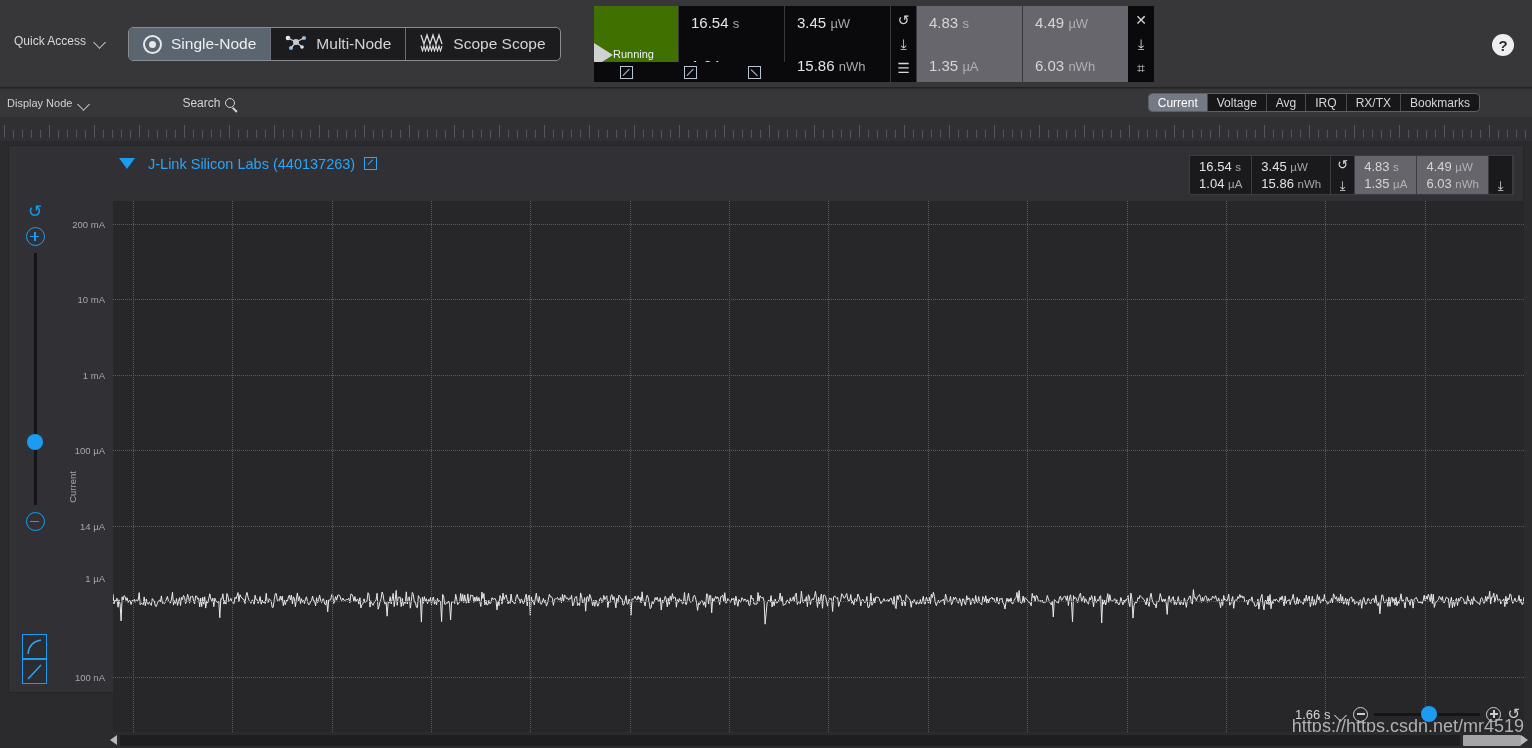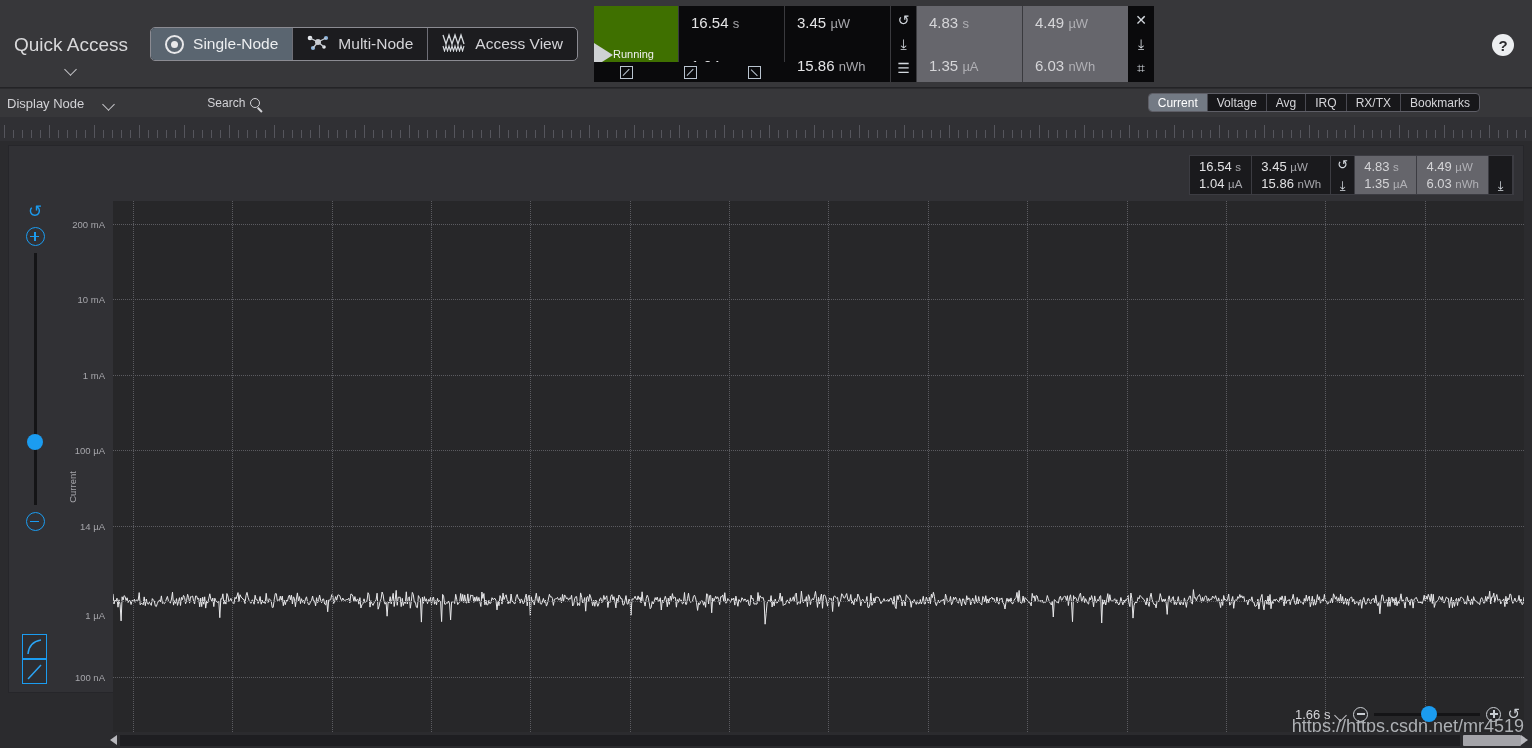--- a/index.html
+++ b/index.html
@@ -14,21 +14,21 @@
   
   #toolbar {
     position: absolute; left: 0; top: 0; width: 1532px; height: 88px;
     background: #37373a;
     border-bottom: 1px solid #232326;
     display: flex; align-items: flex-start;
   }
   #quick-access {
     display: flex; align-items: center; gap: 9px;
     margin-left: 14px; margin-top: 34px;
-    color: #d8d8da; font-size: 19px; cursor: pointer; flex-direction: column;
+    color: #d8d8da; font-size: 12px; cursor: pointer;
   }
   .chev-dn {
     width: 11px; height: 7px; position: relative; display: inline-block;
   }
   .chev-dn::before {
     content: ""; position: absolute; left: 0; top: 0;
     width: 8px; height: 8px;
     border-left: 1.6px solid #c8c8cc; border-bottom: 1.6px solid #c8c8cc;
     transform: rotate(-45deg);
   }
@@ -122,22 +122,22 @@
     background: #eceef0; color: #2b2b2e; font-size: 15px; font-weight: bold;
     display: flex; align-items: center; justify-content: center; cursor: pointer;
   }
 
   
   #subbar {
     position: absolute; left: 0; top: 89px; width: 1532px; height: 28px;
     background: #37373a; display: flex; align-items: center;
   }
   #display-node {
-    margin-left: 7px; display: flex; align-items: center; gap: 20px;
-    color: #d2d2d6; font-size: 13px; cursor: pointer;
+    margin-left: 7px; display: flex; align-items: center; gap: 7px;
+    color: #d2d2d6; font-size: 11px; cursor: pointer;
   }
   #search-box {
     margin-left: 92px; display: flex; align-items: center; gap: 5px;
     color: #d2d2d6; font-size: 12px; cursor: pointer;
   }
   .mag {
     width: 10px; height: 10px; border: 1.5px solid #d2d2d6; border-radius: 50%;
     position: relative; display: inline-block;
   }
   .mag::after {
@@ -368,21 +368,21 @@
       </span>
       <span>Multi-Node</span>
     </div>
     <div class="vmode">
       <span>
         <svg width="24" height="19" viewBox="0 0 24 19">
           <polyline points="1,2 4,11 7,2 10,11 13,2 16,11 19,2 22,11" fill="none" stroke="#d6dade" stroke-width="1.3"></polyline>
           <polyline points="1,13 2.5,18 4,13 5.5,18 7,13 8.5,18 10,13 11.5,18 13,13 14.5,18 16,13 17.5,18 19,13 20.5,18 22,13" fill="none" stroke="#d6dade" stroke-width="1.1"></polyline>
         </svg>
       </span>
-      <span>Access View</span>
+      <span>Scope Scope</span>
     </div>
   </div>
 
   <div id="cluster">
     <div class="btn-big running">
       <span class="play-tri"></span>
       <span class="lbl">Running</span>
     </div>
 
     <div class="metric">
@@ -634,20 +634,25 @@
     <div class="tick" style="left: 1480px; height: 8px;"></div>
     <div class="tick" style="left: 1489px; height: 13px;"></div>
     <div class="tick" style="left: 1498px; height: 8px;"></div>
     <div class="tick" style="left: 1507px; height: 8px;"></div>
     <div class="tick" style="left: 1516px; height: 8px;"></div>
     <div class="tick" style="left: 1525px; height: 8px;"></div>
   </div>
 
 <div id="panel">
 
+  <div id="dev-header">
+    <span class="tri-dn"></span>
+    <span id="dev-name">J-Link Silicon Labs (440137263)</span>
+    <span id="dev-check"></span>
+  </div>
 
   <div id="inline-stats">
     <div class="istat">
       <span class="v">
         <span>16.54</span> <span class="u">s</span>
       </span>
       <span class="v">
         <span>1.04</span> <span class="u">µA</span>
       </span>
     </div>
@@ -706,21 +711,21 @@
     </div>
   </div>
 
   <div id="yaxis">
     <span id="yaxis-title">Current</span>
   <span class="ylabel" style="top: 77.7376px;">200 mA</span>
       <span class="ylabel" style="top: 153.27px;">10 mA</span>
       <span class="ylabel" style="top: 228.803px;">1 mA</span>
       <span class="ylabel" style="top: 304.336px;">100 µA</span>
       <span class="ylabel" style="top: 379.869px;">14 µA</span>
-      <span class="ylabel" style="top: 469px;">1 µA</span>
+      <span class="ylabel" style="top: 432px;">1 µA</span>
       <span class="ylabel" style="top: 530.934px;">100 nA</span>
       <span class="ylabel" style="top: 606.467px;">10 nA</span>
     </div>
 
   <div id="plot">
     <svg id="trace-svg" width="1411" height="627">
         <polyline points="0.0,392.9 1.0,403.0 2.0,399.0 3.0,400.4 4.0,397.2 5.0,406.2 6.0,398.8 7.1,403.5 8.1,419.9 9.1,395.8 10.1,399.0 11.1,394.7 12.1,395.5 13.1,399.5 14.1,396.8 15.1,401.5 16.1,399.6 17.1,399.7 18.1,403.5 19.1,399.3 20.2,399.7 21.2,398.0 22.2,401.3 23.2,399.1 24.2,399.2 25.2,399.4 26.2,391.6 27.2,403.8 28.2,402.4 29.2,402.5 30.2,403.8 31.2,395.9 32.3,404.7 33.3,398.0 34.3,402.4 35.3,403.3 36.3,401.2 37.3,402.6 38.3,404.4 39.3,397.6 40.3,399.1 41.3,399.9 42.3,404.9 43.3,405.6 44.3,402.6 45.4,400.0 46.4,399.1 47.4,401.0 48.4,394.9 49.4,402.4 50.4,401.8 51.4,402.7 52.4,401.0 53.4,398.0 54.4,395.4 55.4,399.8 56.4,400.4 57.4,402.2 58.5,398.0 59.5,391.1 60.5,404.1 61.5,399.7 62.5,402.4 63.5,397.6 64.5,404.4 65.5,400.5 66.5,396.7 67.5,404.5 68.5,396.4 69.5,398.6 70.5,394.4 71.6,396.5 72.6,402.7 73.6,399.3 74.6,393.3 75.6,396.6 76.6,402.1 77.6,395.7 78.6,395.8 79.6,395.0 80.6,400.2 81.6,403.0 82.6,395.0 83.7,395.1 84.7,398.3 85.7,397.3 86.7,405.9 87.7,397.1 88.7,405.6 89.7,396.2 90.7,403.2 91.7,395.8 92.7,407.1 93.7,399.9 94.7,402.1 95.7,397.9 96.8,392.8 97.8,397.9 98.8,400.4 99.8,397.0 100.8,405.6 101.8,397.2 102.8,399.7 103.8,400.9 104.8,401.5 105.8,400.4 106.8,416.7 107.8,397.7 108.8,398.1 109.9,392.8 110.9,403.1 111.9,399.4 112.9,403.1 113.9,392.5 114.9,395.0 115.9,400.6 116.9,399.4 117.9,397.4 118.9,400.5 119.9,401.5 120.9,402.7 122.0,396.3 123.0,397.9 124.0,395.1 125.0,391.6 126.0,400.7 127.0,393.7 128.0,396.0 129.0,396.9 130.0,398.4 131.0,398.3 132.0,402.6 133.0,394.6 134.0,391.4 135.1,396.3 136.1,399.5 137.1,401.4 138.1,402.3 139.1,398.9 140.1,399.6 141.1,403.2 142.1,394.2 143.1,398.8 144.1,398.6 145.1,402.4 146.1,400.4 147.1,395.5 148.2,403.2 149.2,399.0 150.2,401.8 151.2,400.6 152.2,402.6 153.2,392.3 154.2,400.8 155.2,401.4 156.2,397.7 157.2,398.8 158.2,399.9 159.2,406.4 160.2,406.3 161.3,398.1 162.3,392.6 163.3,392.7 164.3,399.6 165.3,398.9 166.3,399.7 167.3,395.2 168.3,399.2 169.3,395.0 170.3,404.7 171.3,399.3 172.3,403.7 173.4,399.0 174.4,400.7 175.4,396.0 176.4,394.1 177.4,398.8 178.4,394.1 179.4,403.0 180.4,395.8 181.4,397.3 182.4,405.7 183.4,398.0 184.4,391.9 185.4,400.0 186.5,395.6 187.5,402.6 188.5,397.7 189.5,401.3 190.5,399.3 191.5,402.7 192.5,398.1 193.5,395.8 194.5,400.8 195.5,403.6 196.5,403.5 197.5,400.7 198.5,399.5 199.6,395.0 200.6,400.8 201.6,399.9 202.6,404.9 203.6,396.7 204.6,401.7 205.6,398.6 206.6,394.1 207.6,399.2 208.6,401.8 209.6,398.2 210.6,397.9 211.6,403.0 212.7,403.9 213.7,399.0 214.7,410.8 215.7,399.0 216.7,399.0 217.7,398.9 218.7,393.7 219.7,394.1 220.7,402.5 221.7,399.6 222.7,395.6 223.7,399.2 224.8,394.1 225.8,394.0 226.8,394.7 227.8,398.1 228.8,399.7 229.8,397.0 230.8,399.1 231.8,399.4 232.8,399.1 233.8,398.5 234.8,398.5 235.8,397.2 236.8,401.9 237.9,393.0 238.9,393.4 239.9,395.2 240.9,400.4 241.9,395.6 242.9,400.7 243.9,398.5 244.9,398.3 245.9,403.2 246.9,396.7 247.9,407.0 248.9,403.8 249.9,402.8 251.0,397.8 252.0,401.6 253.0,400.4 254.0,399.8 255.0,391.7 256.0,393.8 257.0,406.1 258.0,399.6 259.0,402.7 260.0,404.4 261.0,401.9 262.0,400.6 263.1,398.7 264.1,392.2 265.1,408.2 266.1,405.2 267.1,400.2 268.1,397.7 269.1,391.0 270.1,393.8 271.1,400.7 272.1,403.2 273.1,401.3 274.1,415.2 275.1,401.4 276.2,401.9 277.2,395.7 278.2,402.9 279.2,398.0 280.2,392.3 281.2,405.5 282.2,398.6 283.2,389.4 284.2,404.3 285.2,396.2 286.2,396.3 287.2,396.1 288.2,405.6 289.3,397.3 290.3,404.5 291.3,401.1 292.3,402.4 293.3,390.8 294.3,403.0 295.3,397.4 296.3,395.8 297.3,407.2 298.3,400.4 299.3,391.4 300.3,393.5 301.3,401.1 302.4,401.4 303.4,406.2 304.4,406.7 305.4,394.6 306.4,396.7 307.4,397.9 308.4,421.1 309.4,396.1 310.4,402.3 311.4,395.6 312.4,400.4 313.4,397.8 314.5,402.7 315.5,398.5 316.5,400.5 317.5,396.5 318.5,403.7 319.5,397.3 320.5,396.0 321.5,403.2 322.5,399.6 323.5,403.9 324.5,397.4 325.5,401.0 326.5,399.5 327.6,400.7 328.6,420.6 329.6,393.4 330.6,395.1 331.6,403.1 332.6,403.3 333.6,401.5 334.6,402.2 335.6,400.0 336.6,403.0 337.6,418.9 338.6,401.0 339.6,401.0 340.7,400.4 341.7,402.6 342.7,393.3 343.7,398.2 344.7,403.6 345.7,402.2 346.7,400.8 347.7,392.5 348.7,400.9 349.7,393.4 350.7,401.5 351.7,393.9 352.8,401.5 353.8,402.1 354.8,392.9 355.8,402.0 356.8,399.6 357.8,393.9 358.8,394.8 359.8,394.3 360.8,401.4 361.8,396.1 362.8,400.3 363.8,395.6 364.8,400.3 365.9,396.4 366.9,401.4 367.9,405.5 368.9,391.0 369.9,397.4 370.9,392.5 371.9,403.8 372.9,399.1 373.9,404.0 374.9,403.7 375.9,399.3 376.9,402.6 377.9,402.0 379.0,396.7 380.0,398.6 381.0,397.8 382.0,397.4 383.0,399.7 384.0,408.9 385.0,399.9 386.0,404.7 387.0,394.6 388.0,397.2 389.0,403.1 390.0,392.1 391.0,398.5 392.1,395.7 393.1,393.8 394.1,398.5 395.1,402.8 396.1,399.9 397.1,402.3 398.1,393.0 399.1,400.8 400.1,400.0 401.1,402.6 402.1,402.6 403.1,395.9 404.2,393.4 405.2,397.6 406.2,397.9 407.2,402.2 408.2,397.9 409.2,399.3 410.2,402.8 411.2,401.3 412.2,396.7 413.2,393.1 414.2,404.9 415.2,395.9 416.2,394.1 417.3,414.4 418.3,395.8 419.3,401.1 420.3,399.5 421.3,404.0 422.3,397.8 423.3,392.2 424.3,399.4 425.3,401.5 426.3,395.5 427.3,402.5 428.3,403.3 429.3,401.2 430.4,397.4 431.4,401.5 432.4,399.1 433.4,405.1 434.4,402.8 435.4,398.0 436.4,393.3 437.4,396.0 438.4,395.7 439.4,397.3 440.4,404.4 441.4,398.3 442.4,397.9 443.5,397.7 444.5,396.4 445.5,398.9 446.5,398.6 447.5,396.6 448.5,401.8 449.5,393.4 450.5,400.8 451.5,393.9 452.5,395.2 453.5,397.9 454.5,396.8 455.6,399.2 456.6,397.2 457.6,397.9 458.6,394.3 459.6,405.0 460.6,403.8 461.6,397.9 462.6,395.8 463.6,395.6 464.6,404.6 465.6,402.5 466.6,404.5 467.6,391.9 468.7,396.4 469.7,401.9 470.7,400.7 471.7,396.6 472.7,410.2 473.7,396.4 474.7,395.5 475.7,400.3 476.7,393.4 477.7,395.9 478.7,399.9 479.7,404.7 480.7,399.3 481.8,405.3 482.8,399.0 483.8,401.8 484.8,405.3 485.8,402.9 486.8,397.8 487.8,396.9 488.8,401.7 489.8,400.3 490.8,394.4 491.8,398.6 492.8,396.6 493.8,394.8 494.9,406.5 495.9,400.0 496.9,401.6 497.9,395.2 498.9,393.7 499.9,398.9 500.9,395.7 501.9,400.7 502.9,406.9 503.9,397.2 504.9,401.4 505.9,394.0 507.0,395.6 508.0,398.0 509.0,397.7 510.0,404.1 511.0,403.8 512.0,399.7 513.0,394.6 514.0,402.7 515.0,403.2 516.0,398.1 517.0,400.4 518.0,414.2 519.0,397.8 520.1,398.4 521.1,397.5 522.1,395.2 523.1,397.8 524.1,398.9 525.1,394.9 526.1,398.4 527.1,396.3 528.1,401.8 529.1,390.8 530.1,400.4 531.1,400.6 532.1,405.1 533.2,397.6 534.2,394.2 535.2,396.6 536.2,401.7 537.2,407.7 538.2,406.4 539.2,400.5 540.2,403.0 541.2,400.3 542.2,396.6 543.2,399.0 544.2,396.1 545.3,400.1 546.3,400.3 547.3,396.8 548.3,409.0 549.3,399.0 550.3,401.7 551.3,398.9 552.3,395.3 553.3,398.5 554.3,405.8 555.3,397.0 556.3,403.4 557.3,395.0 558.4,399.4 559.4,392.6 560.4,397.6 561.4,396.1 562.4,396.4 563.4,406.2 564.4,398.6 565.4,401.3 566.4,397.5 567.4,399.9 568.4,399.1 569.4,402.9 570.4,402.1 571.5,391.5 572.5,403.2 573.5,403.4 574.5,397.6 575.5,392.2 576.5,399.8 577.5,401.4 578.5,400.7 579.5,400.1 580.5,395.3 581.5,394.2 582.5,396.9 583.5,401.6 584.6,409.4 585.6,401.8 586.6,403.6 587.6,400.7 588.6,399.8 589.6,400.0 590.6,404.2 591.6,400.8 592.6,406.3 593.6,392.8 594.6,393.3 595.6,403.0 596.7,394.5 597.7,394.4 598.7,411.8 599.7,397.0 600.7,400.7 601.7,397.9 602.7,395.3 603.7,397.7 604.7,395.8 605.7,398.5 606.7,403.6 607.7,395.7 608.7,395.9 609.8,393.9 610.8,400.9 611.8,391.7 612.8,402.2 613.8,401.5 614.8,397.5 615.8,398.7 616.8,401.0 617.8,401.2 618.8,397.4 619.8,398.8 620.8,397.1 621.8,404.1 622.9,395.1 623.9,400.7 624.9,405.3 625.9,398.5 626.9,400.3 627.9,401.2 628.9,396.7 629.9,398.1 630.9,399.7 631.9,397.9 632.9,399.1 633.9,401.0 634.9,398.8 636.0,404.3 637.0,404.4 638.0,394.2 639.0,398.0 640.0,397.2 641.0,403.2 642.0,402.7 643.0,403.1 644.0,403.0 645.0,391.5 646.0,400.2 647.0,394.7 648.1,396.6 649.1,397.0 650.1,396.4 651.1,400.4 652.1,423.2 653.1,412.6 654.1,402.2 655.1,399.6 656.1,399.2 657.1,401.1 658.1,394.6 659.1,406.0 660.1,399.7 661.2,404.8 662.2,398.0 663.2,401.8 664.2,402.0 665.2,400.5 666.2,398.5 667.2,392.0 668.2,400.3 669.2,395.4 670.2,404.5 671.2,403.5 672.2,403.5 673.2,401.5 674.3,398.9 675.3,401.2 676.3,402.4 677.3,396.8 678.3,401.0 679.3,398.7 680.3,395.8 681.3,400.2 682.3,393.6 683.3,392.0 684.3,403.5 685.3,400.9 686.4,401.9 687.4,402.4 688.4,390.1 689.4,398.8 690.4,401.8 691.4,398.7 692.4,399.9 693.4,395.6 694.4,405.6 695.4,393.7 696.4,395.7 697.4,403.6 698.4,399.6 699.5,397.6 700.5,399.0 701.5,395.5 702.5,390.4 703.5,397.6 704.5,406.4 705.5,396.4 706.5,402.9 707.5,396.9 708.5,393.0 709.5,407.3 710.5,394.2 711.5,393.9 712.6,395.7 713.6,400.4 714.6,405.2 715.6,399.5 716.6,396.9 717.6,398.3 718.6,397.5 719.6,410.5 720.6,396.0 721.6,394.8 722.6,396.2 723.6,397.3 724.6,396.5 725.7,405.5 726.7,401.1 727.7,399.1 728.7,392.7 729.7,394.1 730.7,396.8 731.7,397.1 732.7,394.6 733.7,392.5 734.7,398.0 735.7,400.0 736.7,399.7 737.8,393.5 738.8,402.4 739.8,399.7 740.8,403.9 741.8,397.7 742.8,397.8 743.8,400.3 744.8,393.0 745.8,394.9 746.8,398.0 747.8,404.8 748.8,399.4 749.8,398.2 750.9,400.3 751.9,401.9 752.9,400.5 753.9,395.5 754.9,406.3 755.9,406.6 756.9,403.0 757.9,392.2 758.9,404.3 759.9,402.4 760.9,396.9 761.9,402.0 762.9,395.9 764.0,396.5 765.0,396.0 766.0,397.4 767.0,400.2 768.0,402.7 769.0,400.9 770.0,399.8 771.0,397.6 772.0,400.5 773.0,400.0 774.0,399.3 775.0,398.6 776.0,400.7 777.1,397.6 778.1,397.0 779.1,399.8 780.1,403.4 781.1,395.4 782.1,405.3 783.1,407.6 784.1,394.6 785.1,398.7 786.1,394.2 787.1,394.2 788.1,397.3 789.2,404.9 790.2,399.2 791.2,400.5 792.2,404.9 793.2,393.7 794.2,395.9 795.2,396.7 796.2,397.5 797.2,399.4 798.2,406.3 799.2,400.0 800.2,401.6 801.2,398.5 802.3,401.3 803.3,403.4 804.3,399.7 805.3,402.8 806.3,402.6 807.3,398.5 808.3,403.0 809.3,399.9 810.3,395.3 811.3,403.0 812.3,402.9 813.3,396.1 814.3,398.5 815.4,402.1 816.4,396.4 817.4,402.8 818.4,393.2 819.4,396.6 820.4,391.3 821.4,395.5 822.4,402.1 823.4,404.6 824.4,401.1 825.4,399.1 826.4,402.0 827.5,399.8 828.5,399.4 829.5,399.7 830.5,398.0 831.5,403.6 832.5,393.1 833.5,396.5 834.5,401.1 835.5,400.4 836.5,400.7 837.5,395.5 838.5,403.7 839.5,401.8 840.6,396.1 841.6,398.5 842.6,396.2 843.6,398.5 844.6,401.6 845.6,402.1 846.6,397.4 847.6,400.1 848.6,405.0 849.6,397.9 850.6,398.0 851.6,402.0 852.6,403.9 853.7,394.7 854.7,399.1 855.7,397.0 856.7,397.4 857.7,404.0 858.7,400.4 859.7,397.1 860.7,400.6 861.7,402.7 862.7,394.5 863.7,400.9 864.7,401.8 865.7,395.6 866.8,401.5 867.8,402.7 868.8,403.9 869.8,395.5 870.8,396.8 871.8,400.8 872.8,394.7 873.8,402.2 874.8,398.0 875.8,401.8 876.8,397.3 877.8,397.6 878.9,396.1 879.9,398.5 880.9,397.3 881.9,400.7 882.9,401.5 883.9,396.1 884.9,401.3 885.9,403.2 886.9,397.4 887.9,398.4 888.9,396.9 889.9,401.9 890.9,403.0 892.0,408.0 893.0,401.1 894.0,397.2 895.0,401.2 896.0,397.8 897.0,401.1 898.0,396.9 899.0,402.7 900.0,402.6 901.0,399.4 902.0,397.8 903.0,396.7 904.0,391.4 905.1,401.2 906.1,389.5 907.1,400.8 908.1,402.3 909.1,401.8 910.1,395.0 911.1,401.5 912.1,396.6 913.1,397.8 914.1,399.1 915.1,400.4 916.1,401.9 917.1,401.7 918.2,404.9 919.2,392.4 920.2,396.7 921.2,394.9 922.2,400.5 923.2,394.5 924.2,395.0 925.2,399.3 926.2,400.5 927.2,399.3 928.2,401.2 929.2,399.1 930.3,401.9 931.3,401.2 932.3,401.6 933.3,399.8 934.3,394.5 935.3,397.6 936.3,400.5 937.3,402.3 938.3,403.9 939.3,400.5 940.3,416.0 941.3,398.7 942.3,399.3 943.4,401.2 944.4,401.0 945.4,402.2 946.4,397.0 947.4,395.2 948.4,399.2 949.4,398.7 950.4,396.2 951.4,395.2 952.4,395.4 953.4,399.4 954.4,394.7 955.4,404.5 956.5,396.9 957.5,393.8 958.5,401.1 959.5,420.7 960.5,394.6 961.5,397.7 962.5,396.4 963.5,397.8 964.5,401.7 965.5,398.1 966.5,394.2 967.5,392.1 968.6,401.1 969.6,397.9 970.6,395.1 971.6,401.6 972.6,397.7 973.6,400.1 974.6,402.3 975.6,403.1 976.6,396.6 977.6,398.9 978.6,394.6 979.6,398.3 980.6,405.8 981.7,394.9 982.7,401.1 983.7,401.3 984.7,398.5 985.7,399.9 986.7,395.5 987.7,394.7 988.7,422.0 989.7,398.7 990.7,403.2 991.7,399.0 992.7,404.0 993.7,399.0 994.8,392.6 995.8,401.3 996.8,393.7 997.8,399.5 998.8,400.1 999.8,399.8 1000.8,398.8 1001.8,397.7 1002.8,402.2 1003.8,398.8 1004.8,402.2 1005.8,404.0 1006.8,402.0 1007.9,396.5 1008.9,400.6 1009.9,403.9 1010.9,399.0 1011.9,401.5 1012.9,398.5 1013.9,399.2 1014.9,394.0 1015.9,402.0 1016.9,405.6 1017.9,392.0 1018.9,397.7 1020.0,417.1 1021.0,404.7 1022.0,401.4 1023.0,401.6 1024.0,401.5 1025.0,396.5 1026.0,397.9 1027.0,394.4 1028.0,395.5 1029.0,396.8 1030.0,397.7 1031.0,398.5 1032.0,400.7 1033.1,404.0 1034.1,396.9 1035.1,402.2 1036.1,405.4 1037.1,396.1 1038.1,392.2 1039.1,398.6 1040.1,401.4 1041.1,403.6 1042.1,403.2 1043.1,406.9 1044.1,399.9 1045.1,400.9 1046.2,399.2 1047.2,392.6 1048.2,396.3 1049.2,400.8 1050.2,398.1 1051.2,400.6 1052.2,397.9 1053.2,402.2 1054.2,413.4 1055.2,398.6 1056.2,394.8 1057.2,400.3 1058.3,401.4 1059.3,396.9 1060.3,395.6 1061.3,403.5 1062.3,399.5 1063.3,403.8 1064.3,400.9 1065.3,395.6 1066.3,402.0 1067.3,404.0 1068.3,399.6 1069.3,402.9 1070.3,403.9 1071.4,396.9 1072.4,401.2 1073.4,406.4 1074.4,399.2 1075.4,398.5 1076.4,395.2 1077.4,395.1 1078.4,402.1 1079.4,403.0 1080.4,388.6 1081.4,397.1 1082.4,396.5 1083.4,399.7 1084.5,396.2 1085.5,394.7 1086.5,393.5 1087.5,396.6 1088.5,401.4 1089.5,396.4 1090.5,400.8 1091.5,396.4 1092.5,394.9 1093.5,395.3 1094.5,401.3 1095.5,397.4 1096.5,399.6 1097.6,398.0 1098.6,398.4 1099.6,395.0 1100.6,396.6 1101.6,397.4 1102.6,394.7 1103.6,398.3 1104.6,401.1 1105.6,396.9 1106.6,401.0 1107.6,406.6 1108.6,398.5 1109.7,404.4 1110.7,394.5 1111.7,399.0 1112.7,398.4 1113.7,400.1 1114.7,398.1 1115.7,393.0 1116.7,404.2 1117.7,403.4 1118.7,399.0 1119.7,395.5 1120.7,407.3 1121.7,399.5 1122.8,398.9 1123.8,399.4 1124.8,395.6 1125.8,397.4 1126.8,393.5 1127.8,396.5 1128.8,394.7 1129.8,397.1 1130.8,395.5 1131.8,400.7 1132.8,400.4 1133.8,399.2 1134.8,403.8 1135.9,398.8 1136.9,398.5 1137.9,399.6 1138.9,395.8 1139.9,401.1 1140.9,401.1 1141.9,405.2 1142.9,405.1 1143.9,404.1 1144.9,398.1 1145.9,408.1 1146.9,401.1 1147.9,396.6 1149.0,393.4 1150.0,403.7 1151.0,408.9 1152.0,399.7 1153.0,399.3 1154.0,403.2 1155.0,395.0 1156.0,403.8 1157.0,393.5 1158.0,407.7 1159.0,399.8 1160.0,402.5 1161.1,398.3 1162.1,400.0 1163.1,398.0 1164.1,398.9 1165.1,400.1 1166.1,401.3 1167.1,396.4 1168.1,399.1 1169.1,394.9 1170.1,399.0 1171.1,404.9 1172.1,394.9 1173.1,402.5 1174.2,399.6 1175.2,399.8 1176.2,398.4 1177.2,403.7 1178.2,399.0 1179.2,398.0 1180.2,393.3 1181.2,399.5 1182.2,403.3 1183.2,403.1 1184.2,396.4 1185.2,403.0 1186.2,398.2 1187.3,401.3 1188.3,400.8 1189.3,401.5 1190.3,403.4 1191.3,397.5 1192.3,401.3 1193.3,394.0 1194.3,400.3 1195.3,397.2 1196.3,395.1 1197.3,405.7 1198.3,401.8 1199.3,395.2 1200.4,404.3 1201.4,398.5 1202.4,404.1 1203.4,401.5 1204.4,393.6 1205.4,398.9 1206.4,395.7 1207.4,402.2 1208.4,400.5 1209.4,398.2 1210.4,400.8 1211.4,393.4 1212.5,399.9 1213.5,400.2 1214.5,403.2 1215.5,402.1 1216.5,399.9 1217.5,401.6 1218.5,397.3 1219.5,401.9 1220.5,392.8 1221.5,395.1 1222.5,398.1 1223.5,395.7 1224.5,401.2 1225.6,396.8 1226.6,401.7 1227.6,393.1 1228.6,401.6 1229.6,395.6 1230.6,403.0 1231.6,402.2 1232.6,397.1 1233.6,403.4 1234.6,398.2 1235.6,404.4 1236.6,397.6 1237.6,396.7 1238.7,396.0 1239.7,400.7 1240.7,398.2 1241.7,403.0 1242.7,402.3 1243.7,400.6 1244.7,400.3 1245.7,404.3 1246.7,399.4 1247.7,398.9 1248.7,407.3 1249.7,399.5 1250.8,396.4 1251.8,401.0 1252.8,403.4 1253.8,402.2 1254.8,397.8 1255.8,397.6 1256.8,401.7 1257.8,402.7 1258.8,398.4 1259.8,398.1 1260.8,397.4 1261.8,401.8 1262.8,394.3 1263.9,402.5 1264.9,404.8 1265.9,401.5 1266.9,412.8 1267.9,400.8 1268.9,393.9 1269.9,394.3 1270.9,401.3 1271.9,402.0 1272.9,399.5 1273.9,398.6 1274.9,405.5 1275.9,396.1 1277.0,405.4 1278.0,397.7 1279.0,396.0 1280.0,401.4 1281.0,397.6 1282.0,404.1 1283.0,396.4 1284.0,404.8 1285.0,399.9 1286.0,402.4 1287.0,398.3 1288.0,392.8 1289.0,400.4 1290.1,398.8 1291.1,401.5 1292.1,407.1 1293.1,396.6 1294.1,396.2 1295.1,400.9 1296.1,399.5 1297.1,404.3 1298.1,398.2 1299.1,398.5 1300.1,407.1 1301.1,398.4 1302.2,397.7 1303.2,396.3 1304.2,398.5 1305.2,401.6 1306.2,400.9 1307.2,402.0 1308.2,400.4 1309.2,402.7 1310.2,399.7 1311.2,394.2 1312.2,399.9 1313.2,395.2 1314.2,398.3 1315.3,393.3 1316.3,396.4 1317.3,400.5 1318.3,392.9 1319.3,402.5 1320.3,393.3 1321.3,406.4 1322.3,402.5 1323.3,400.8 1324.3,399.8 1325.3,398.8 1326.3,395.3 1327.3,396.6 1328.4,399.2 1329.4,395.6 1330.4,401.5 1331.4,401.8 1332.4,398.9 1333.4,395.9 1334.4,397.4 1335.4,397.5 1336.4,406.8 1337.4,400.8 1338.4,396.2 1339.4,406.8 1340.4,399.0 1341.5,405.4 1342.5,399.7 1343.5,397.3 1344.5,404.5 1345.5,397.4 1346.5,400.6 1347.5,396.4 1348.5,396.1 1349.5,397.4 1350.5,398.0 1351.5,402.8 1352.5,401.3 1353.6,403.2 1354.6,394.7 1355.6,400.0 1356.6,399.5 1357.6,403.7 1358.6,397.9 1359.6,403.4 1360.6,395.7 1361.6,399.4 1362.6,399.4 1363.6,400.5 1364.6,402.1 1365.6,401.9 1366.7,403.7 1367.7,398.1 1368.7,396.6 1369.7,398.7 1370.7,402.2 1371.7,401.9 1372.7,395.3 1373.7,400.2 1374.7,395.7 1375.7,397.7 1376.7,390.2 1377.7,403.0 1378.7,396.1 1379.8,396.1 1380.8,392.1 1381.8,401.3 1382.8,396.5 1383.8,393.5 1384.8,399.3 1385.8,398.8 1386.8,398.1 1387.8,403.0 1388.8,399.8 1389.8,399.4 1390.8,397.9 1391.9,405.6 1392.9,395.3 1393.9,403.0 1394.9,396.9 1395.9,398.8 1396.9,393.0 1397.9,393.5 1398.9,399.9 1399.9,402.4 1400.9,400.0 1401.9,397.0 1402.9,400.5 1403.9,400.7 1405.0,399.7 1406.0,394.4 1407.0,401.5 1408.0,398.0 1409.0,403.6 1410.0,402.9 1411.0,396.0" fill="none" stroke="#e8e8ea" stroke-width="1"></polyline>
       </svg>
   <div class="hgrid" style="top: 22.7376px;"></div><div class="hgrid" style="top: 98.2704px;"></div><div class="hgrid" style="top: 173.803px;"></div><div class="hgrid" style="top: 249.336px;"></div><div class="hgrid" style="top: 324.869px;"></div><div class="hgrid" style="top: 400.402px;"></div><div class="hgrid" style="top: 475.934px;"></div><div class="vgrid" style="left: 19.8732px;"></div><div class="vgrid" style="left: 119.239px;"></div><div class="vgrid" style="left: 218.606px;"></div><div class="vgrid" style="left: 317.972px;"></div><div class="vgrid" style="left: 417.338px;"></div><div class="vgrid" style="left: 516.704px;"></div><div class="vgrid" style="left: 616.07px;"></div><div class="vgrid" style="left: 715.437px;"></div><div class="vgrid" style="left: 814.803px;"></div><div class="vgrid" style="left: 914.169px;"></div><div class="vgrid" style="left: 1013.54px;"></div><div class="vgrid" style="left: 1112.9px;"></div><div class="vgrid" style="left: 1212.27px;"></div><div class="vgrid" style="left: 1311.63px;"></div></div>
 

